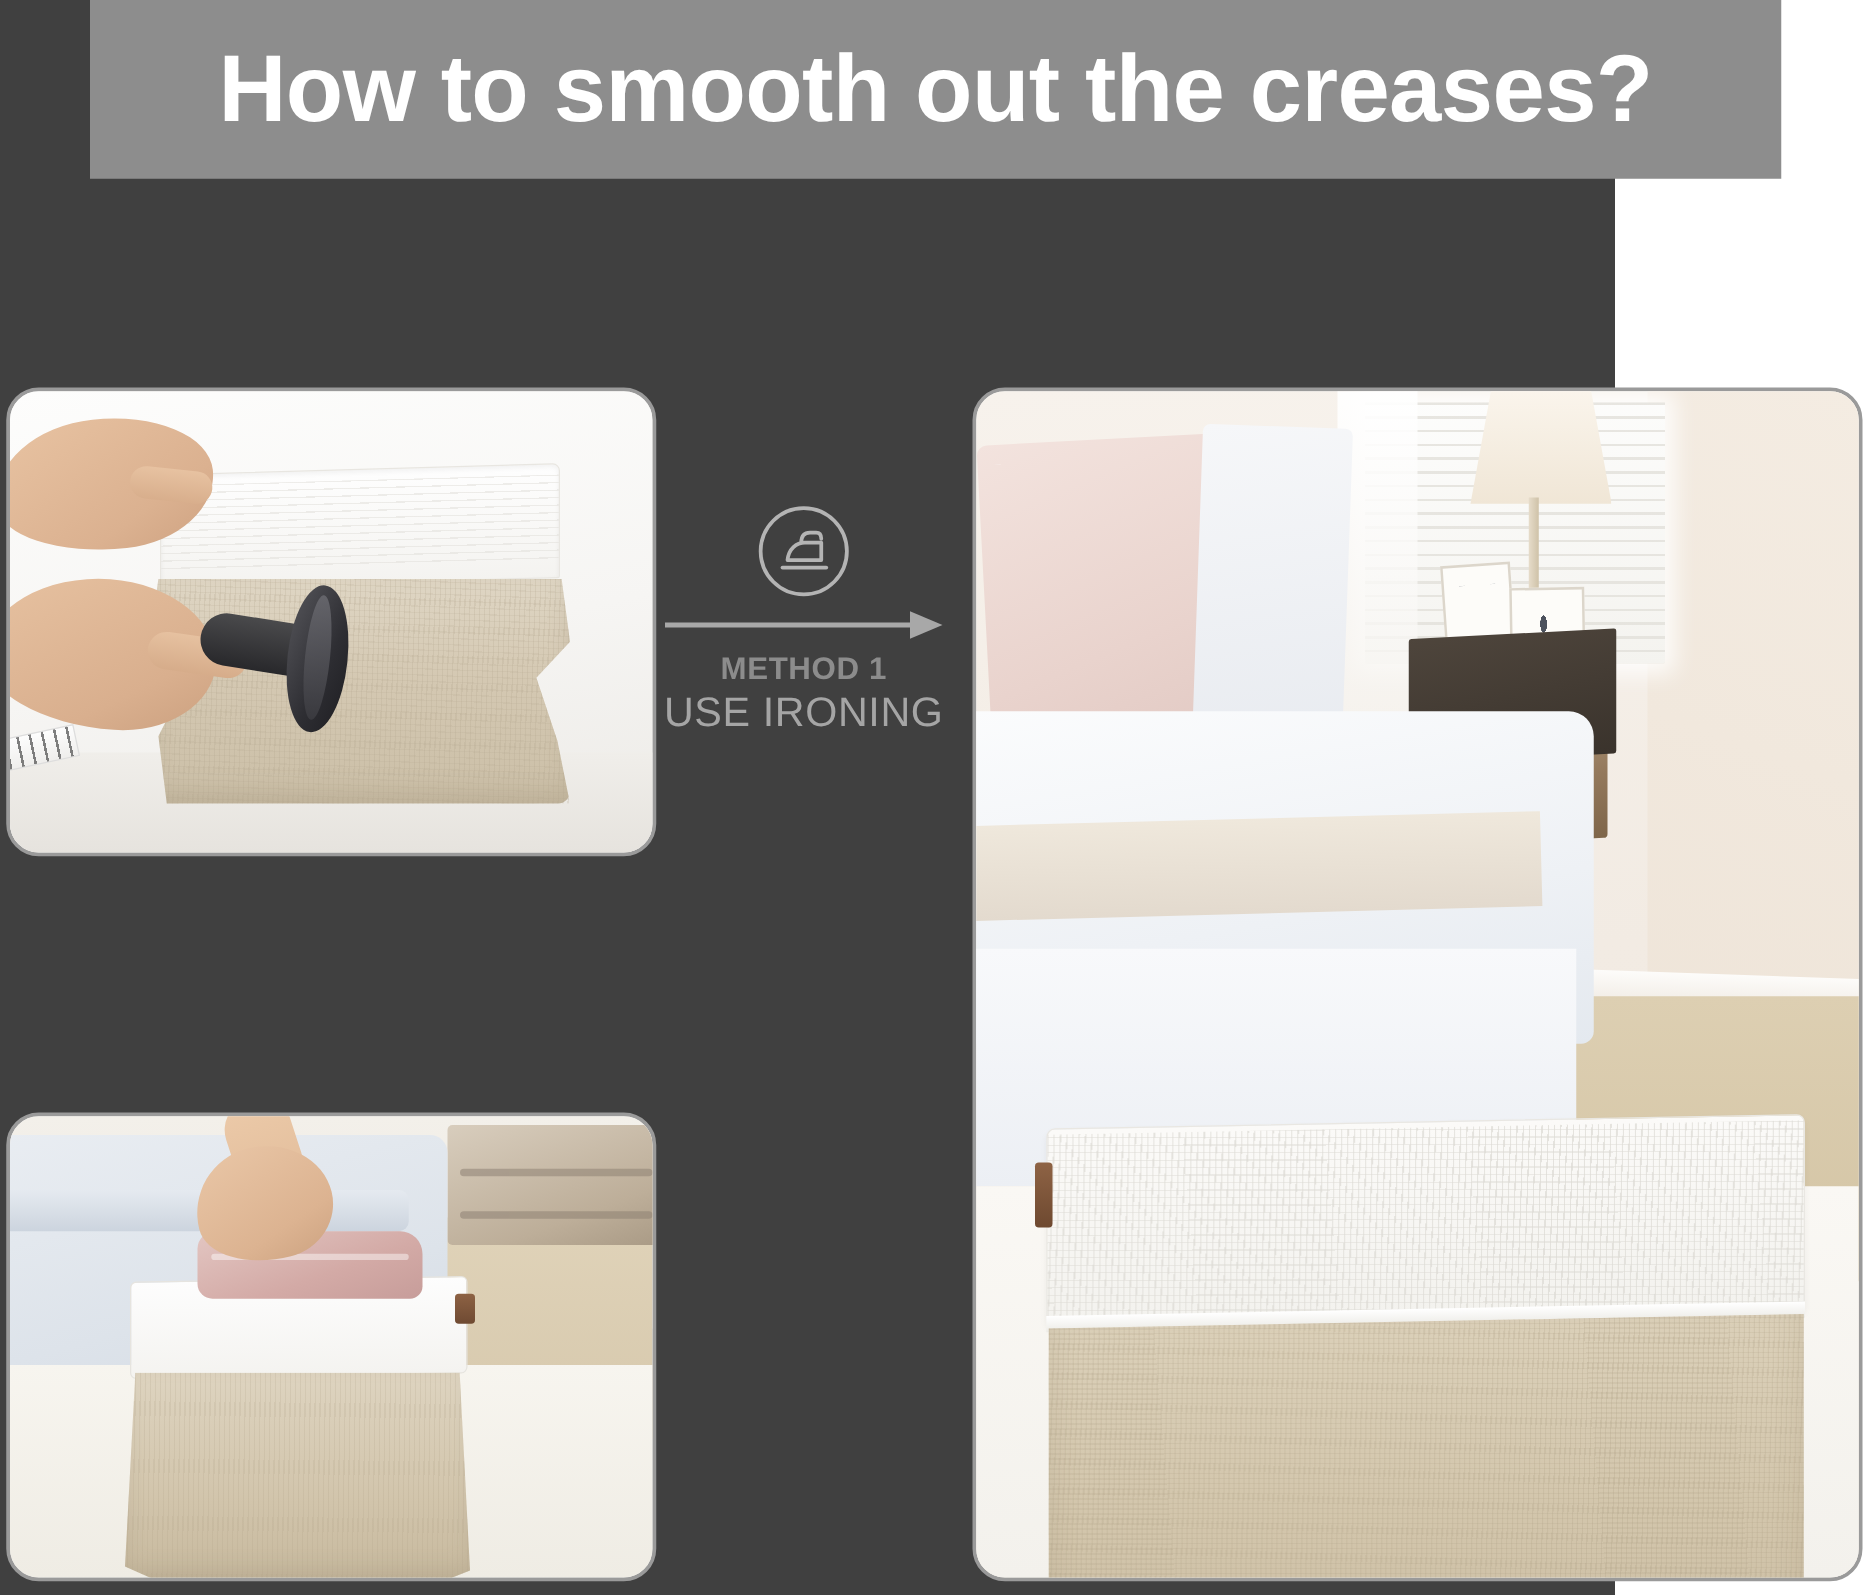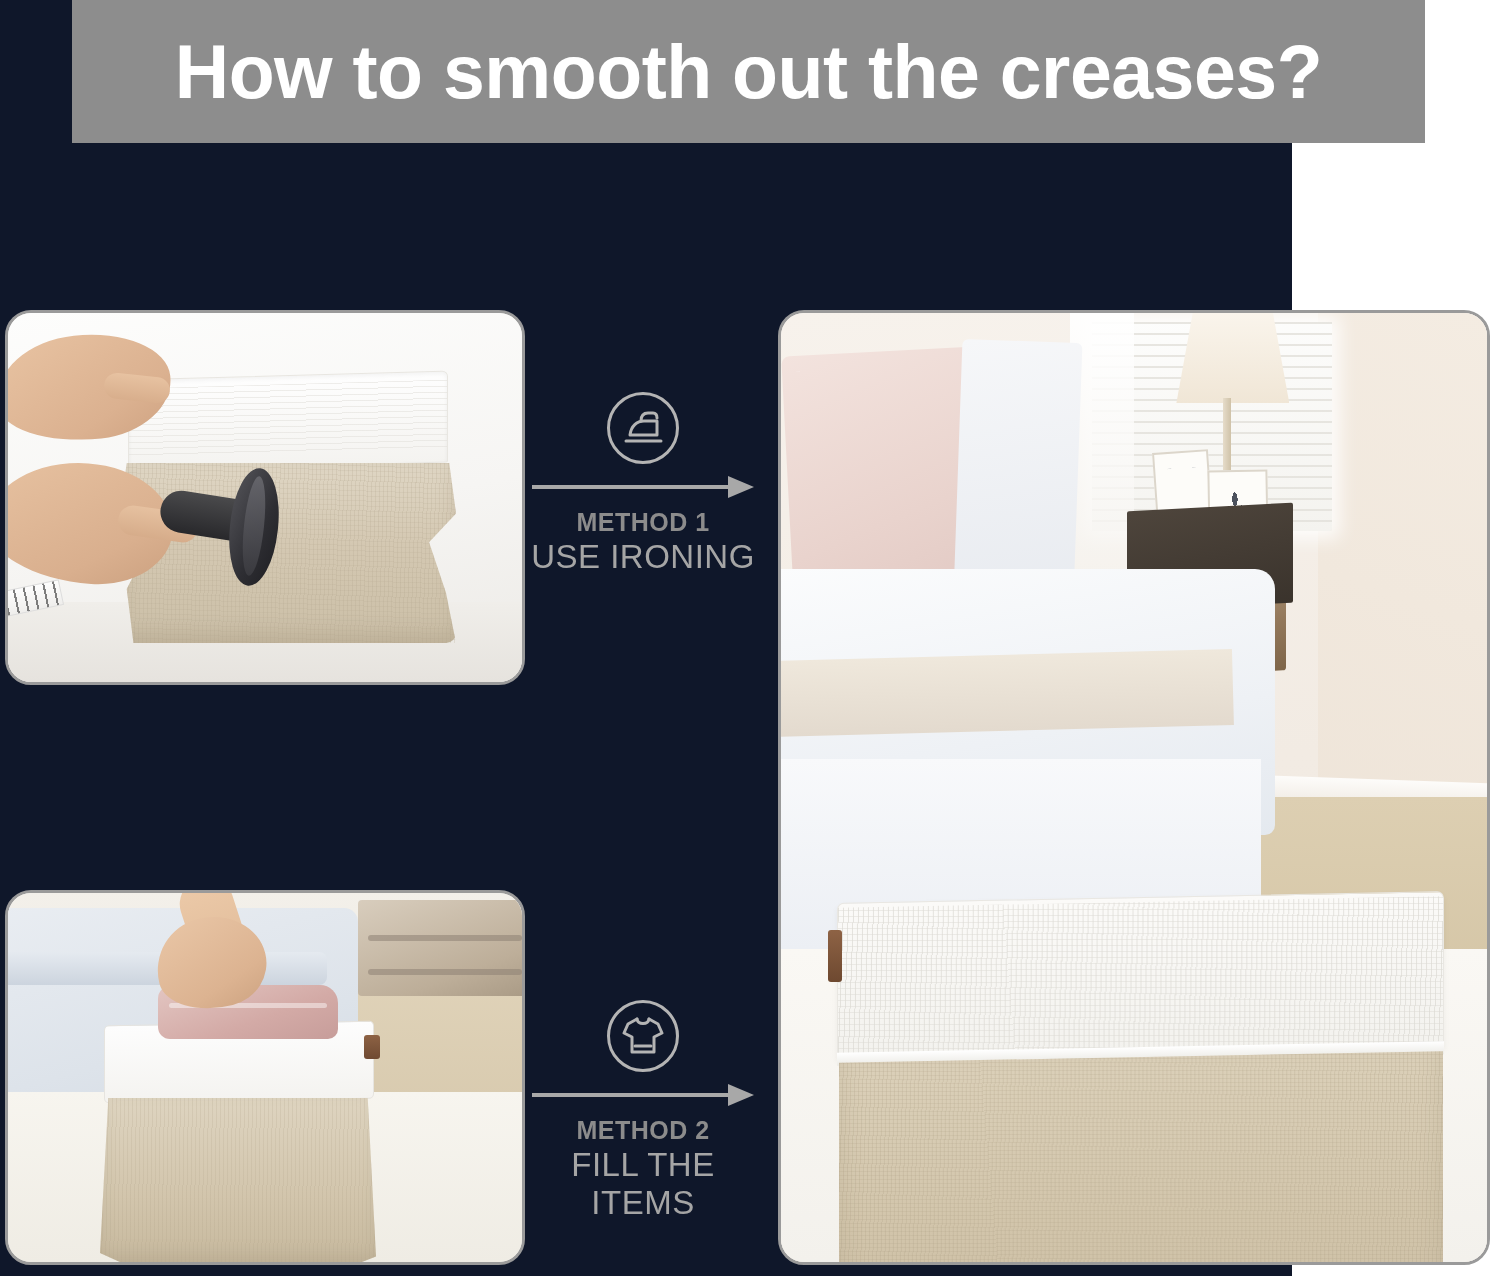--- a/index.html
+++ b/index.html
@@ -2,21 +2,21 @@
 <html><head>
 <meta charset="utf-8">
 <style>
   * { margin:0; padding:0; box-sizing:border-box; }
   html, body {
     width:1500px; height:1276px;
     background:#ffffff;
     font-family:"Liberation Sans", sans-serif;
     overflow:hidden;
   }
-  .page { position:relative; width:1292px; height:1276px; background:#0f172a; }
+  .page { position:relative; width:1292px; height:1276px; background:#404040; }
 
   
   .title-banner{
     position:absolute; left:72px; top:0; width:1353px; height:143px;
     background:#8d8d8d; display:flex; align-items:center; justify-content:center;
   }
   .title-text{
     color:#ffffff; font-size:76px; font-weight:bold; letter-spacing:-0.5px;
     line-height:1; white-space:nowrap; transform:scaleX(0.99);
   }
@@ -257,21 +257,21 @@
     background:repeating-linear-gradient(92deg, rgba(172,158,131,.25) 0 1px, rgba(0,0,0,0) 1px 4px),
                repeating-linear-gradient(1deg, rgba(172,158,131,.18) 0 1px, rgba(0,0,0,0) 1px 4px);
   }
   .r-basket-tag{
     position:absolute; left:6.6%; top:65%; width:2%; height:5.5%;
     background:linear-gradient(180deg,#8e6345,#6e4930); border-radius:3px;
   }
 
   
   .method{ position:absolute; width:230px; text-align:center; }
-  .m1{ left:528px; top:392px; }
+  .m1{ left:528px; top:405px; }
   .m2{ left:528px; top:1000px; }
 
   .m-icon{
     width:72px; height:72px; margin:0 auto 12px;
     border:3px solid #b4b4b4; border-radius:50%;
     display:flex; align-items:center; justify-content:center;
   }
   .m-icon svg{ display:block; }
 
   .m-arrow{ position:relative; width:222px; height:22px; margin:0 auto 10px; }
@@ -379,29 +379,14 @@
       </svg>
     </div>
     <div class="m-arrow">
       <div class="m-arrow-line"></div>
       <div class="m-arrow-head"></div>
     </div>
     <div class="m-title">METHOD 1</div>
     <div class="m-sub">USE IRONING</div>
   </div>
 
-  <div class="method m2">
-    <div class="m-icon">
-      <svg width="46" height="42" viewBox="0 0 46 42" fill="none" stroke="#b4b4b4" stroke-width="3" stroke-linecap="round" stroke-linejoin="round">
-        <path d="M17 4 L8 9 L4 18 L12 22 L12 37 L34 37 L34 22 L42 18 L38 9 L29 4"></path>
-        <path d="M17 4 C18 10 28 10 29 4"></path>
-        <line x1="15" y1="31" x2="31" y2="31"></line>
-      </svg>
-    </div>
-    <div class="m-arrow">
-      <div class="m-arrow-line"></div>
-      <div class="m-arrow-head"></div>
-    </div>
-    <div class="m-title">METHOD 2</div>
-    <div class="m-sub">FILL THE ITEMS</div>
-  </div>
 
 </div>
 
 </body></html>

